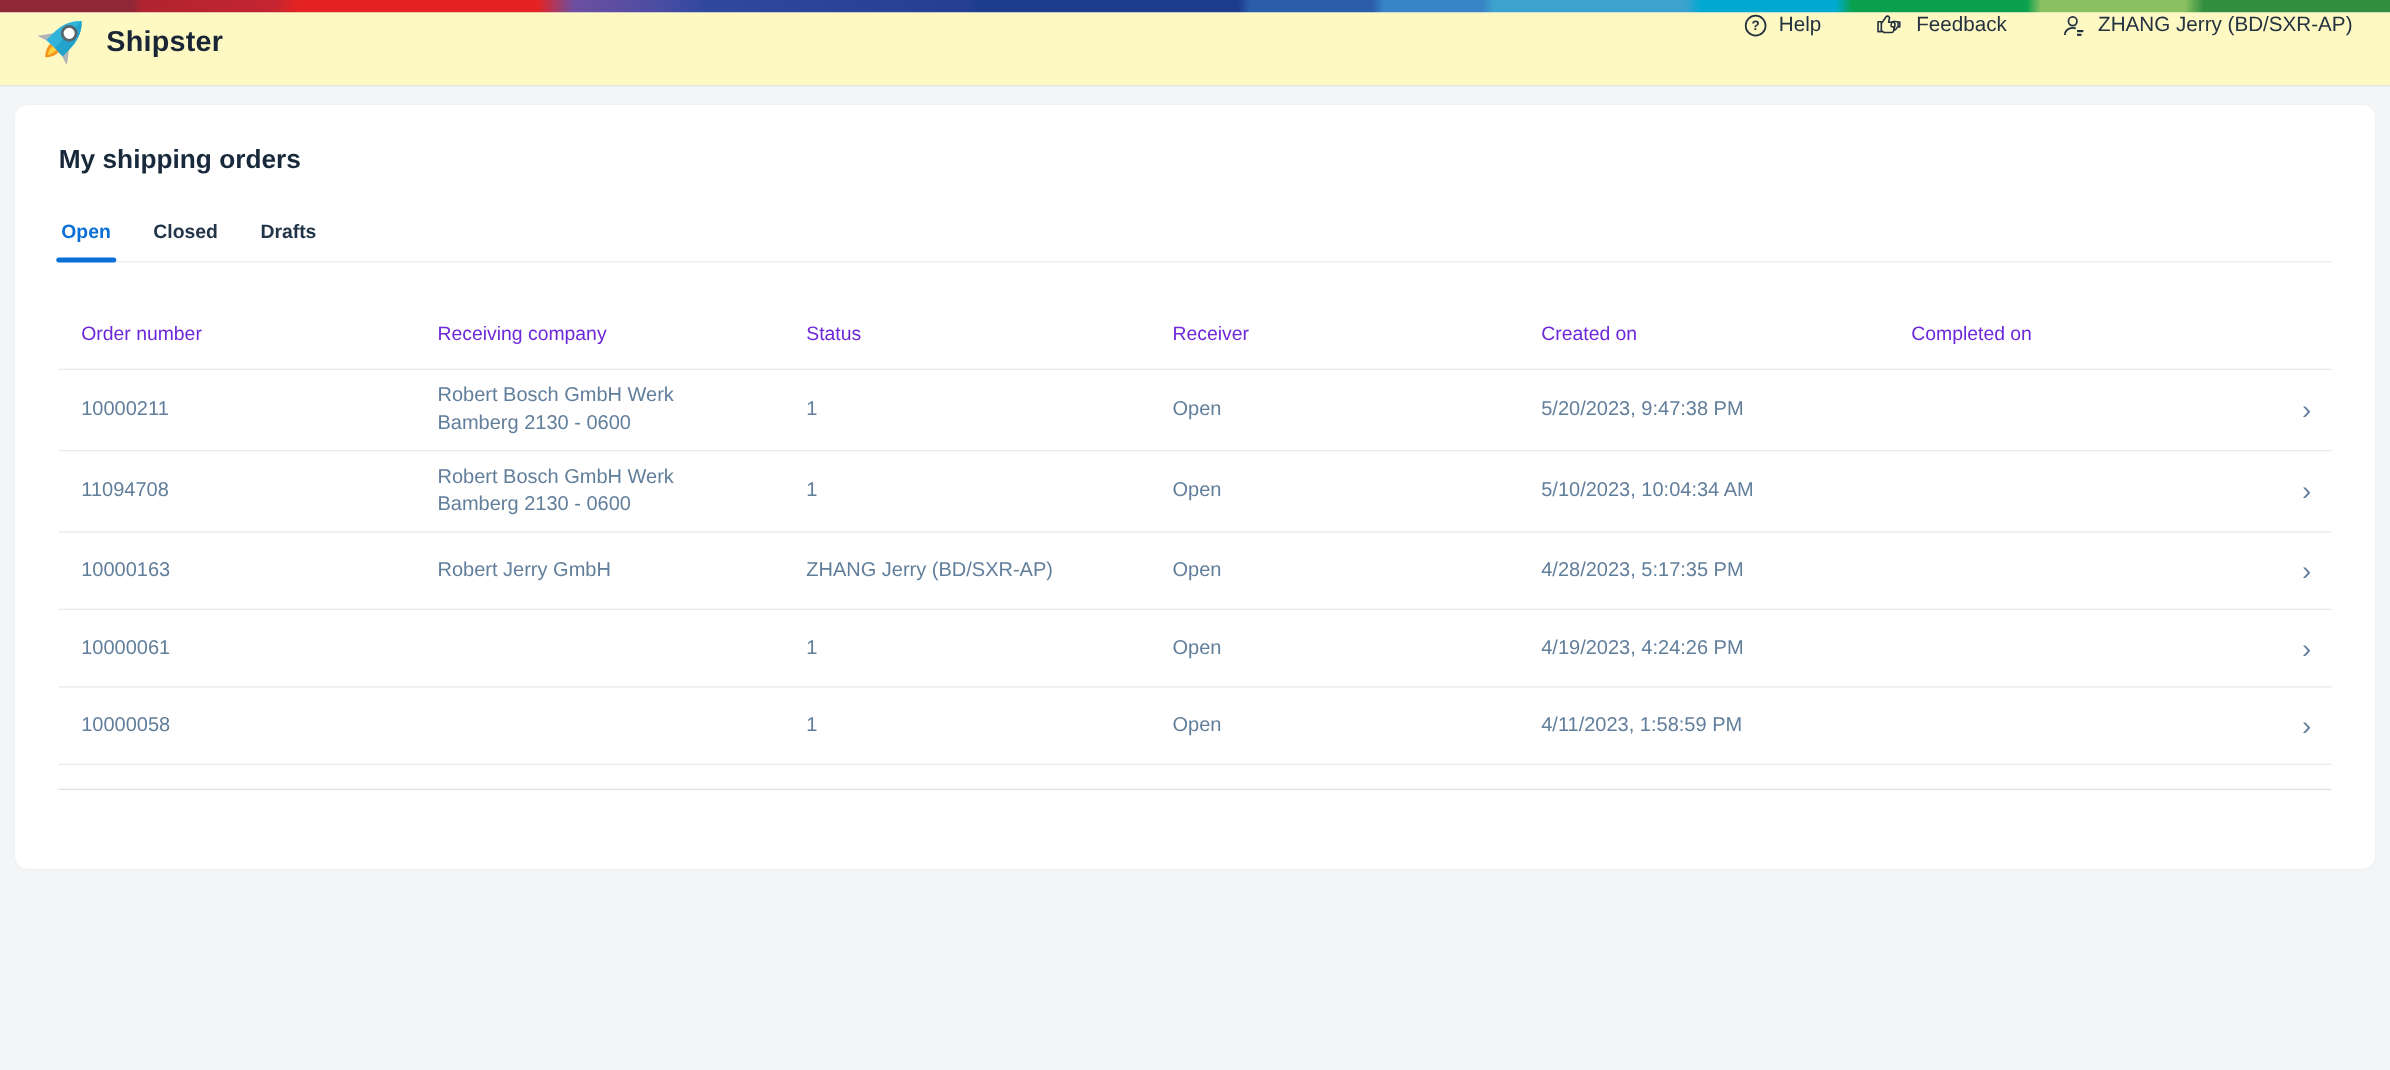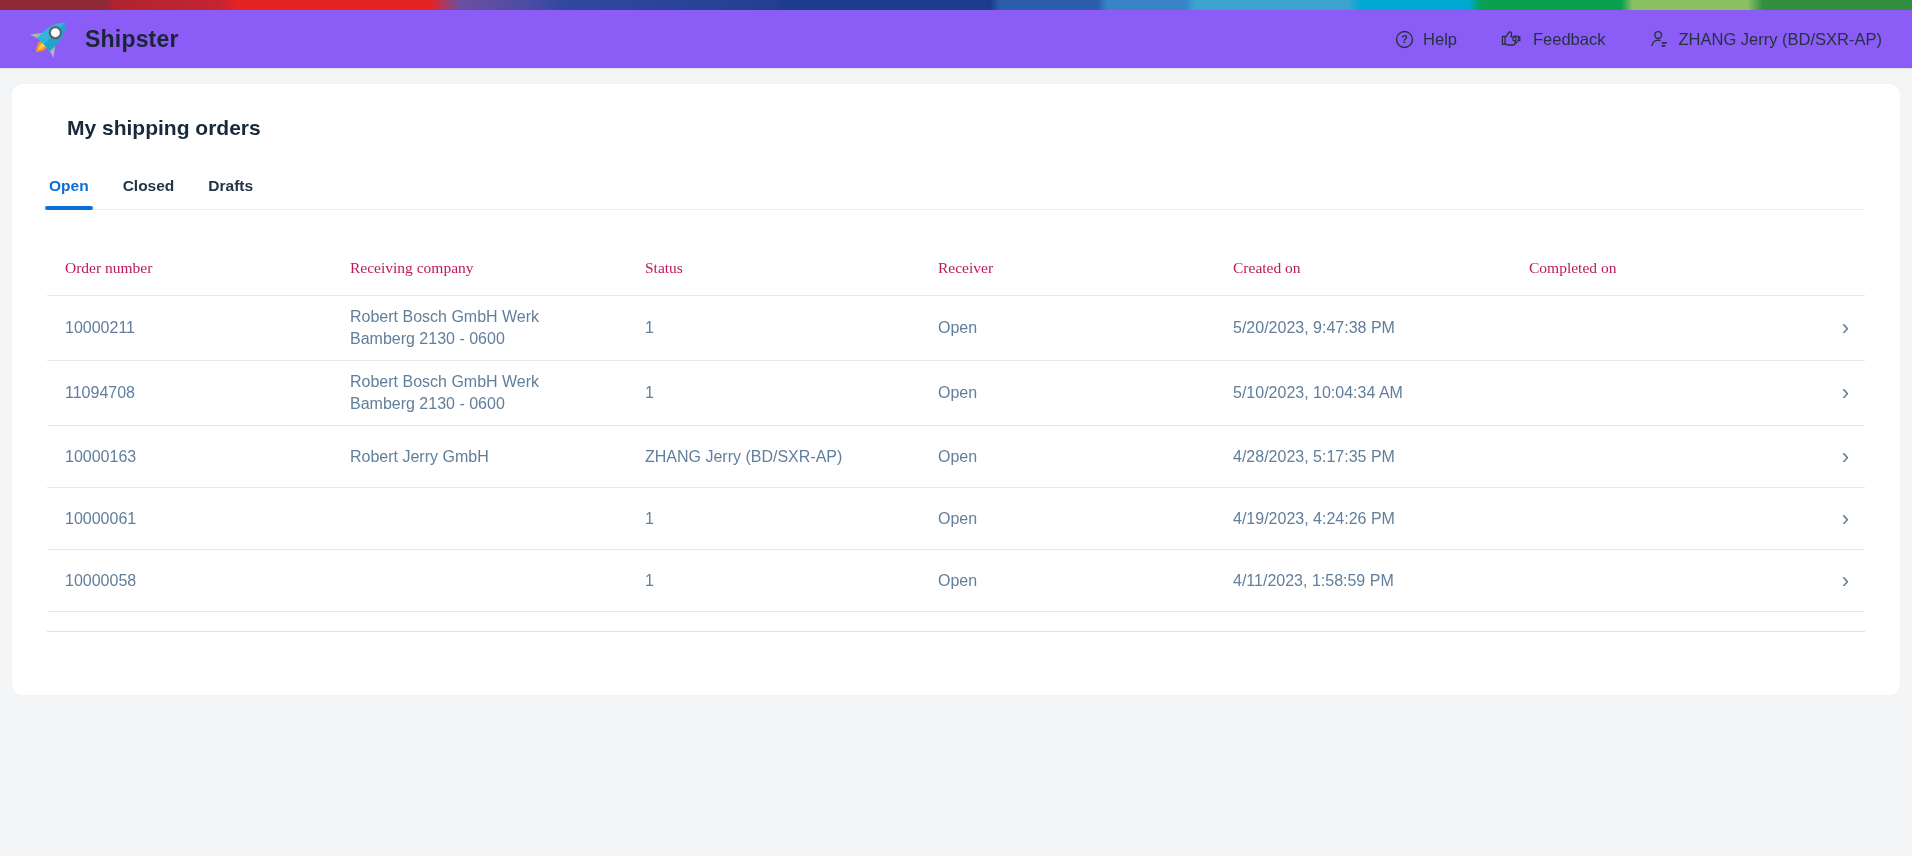--- a/index.html
+++ b/index.html
@@ -23,22 +23,22 @@
       #3884c6 57.9%, #3884c6 62%,
       #3ba3cd 62.5%, #3ba3cd 70.5%,
       #00a9d2 71.2%, #00a9d2 76.8%,
       #0aa14e 77.5%, #0aa14e 84.8%,
       #8bc162 85.4%, #8bc162 91.4%,
       #328f3f 92.2%, #328f3f 100%);
   }
   
   .topbar {
     height: 58px; width: 100%;
-    background: #8b5cf6;
-    display: flex; align-items: center; justify-content: space-between;
+    background: #fef9c3;
+    display: flex; align-items: flex-start; justify-content: space-between;
     padding: 0 30px 0 30px;
     box-shadow: 0 1px 0 #e3e4e6;
     position: relative; z-index: 5;
   }
   .brand { display: flex; align-items: center; gap: 13px; cursor: pointer; }
   .brand-name {
     font-size: 23px; font-weight: 700; color: #1a2636; letter-spacing: 0.2px;
   }
   .topnav { display: flex; align-items: center; gap: 44px; }
   .nav-item {
@@ -52,21 +52,21 @@
   .card {
     background: #ffffff;
     border-radius: 10px;
     width: 1888px;
     height: 611px;
     padding: 0 35px;
     box-shadow: 0 0 2px rgba(0,0,0,0.04);
   }
   .card-title {
     padding-top: 32px;
-    font-size: 21px; font-weight: 700; color: #17293b; margin-left: 20px;
+    font-size: 21px; font-weight: 700; color: #17293b;
   }
   
   .tabstrip {
     margin-top: 20px;
     display: flex; align-items: flex-end; gap: 30px;
     border-bottom: 1px solid #eceded;
     height: 50px;
   }
   .tab {
     position: relative;
@@ -86,21 +86,21 @@
   .trow, .thead {
     display: grid;
     grid-template-columns: 285px 295px 293px 295px 296px 309px 1fr;
     align-items: center;
     padding-left: 18px;
   }
   .thead {
     margin-top: 30px;
     height: 56px;
     border-bottom: 1px solid #e8e8e9;
-    font-size: 15.5px; color: #be185d; font-family: Liberation Serif, serif;
+    font-size: 15.5px; color: #6d28d9;
   }
   .trow {
     min-height: 62px;
     border-bottom: 1px solid #e8e8e9;
     font-size: 16px; color: #617e9b;
     cursor: pointer;
   }
   .trow:last-of-type { border-bottom: 1px solid #a4b1c0; }
   .cell { padding: 10px 20px 10px 0; line-height: 22px; }
   .cell.company span { display: inline-block; max-width: 198px; }

